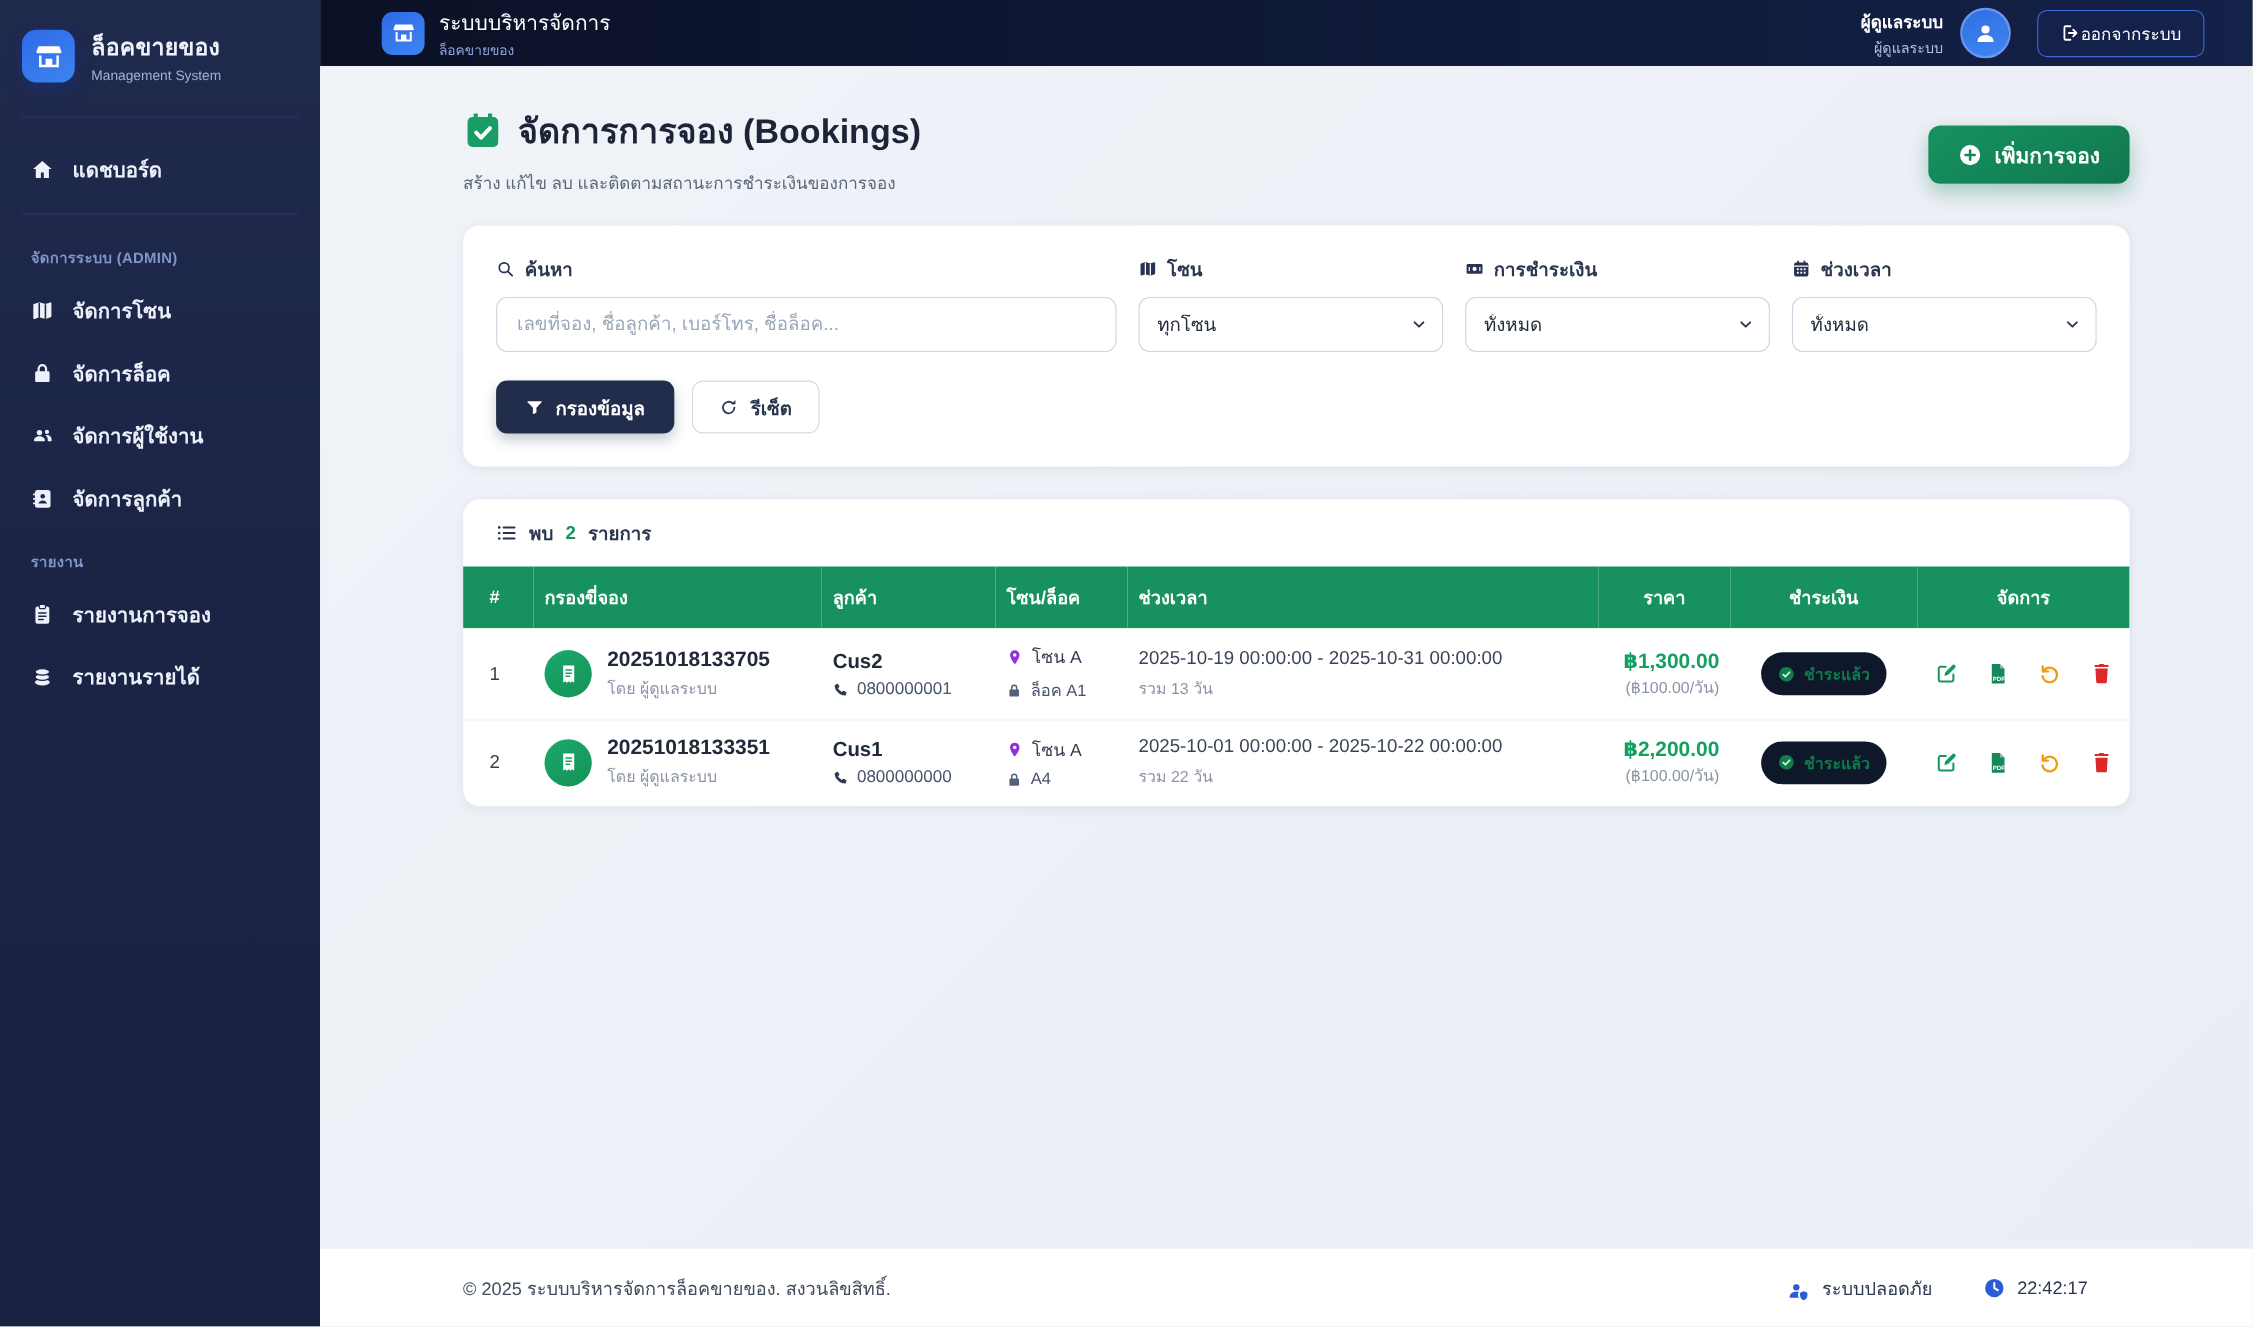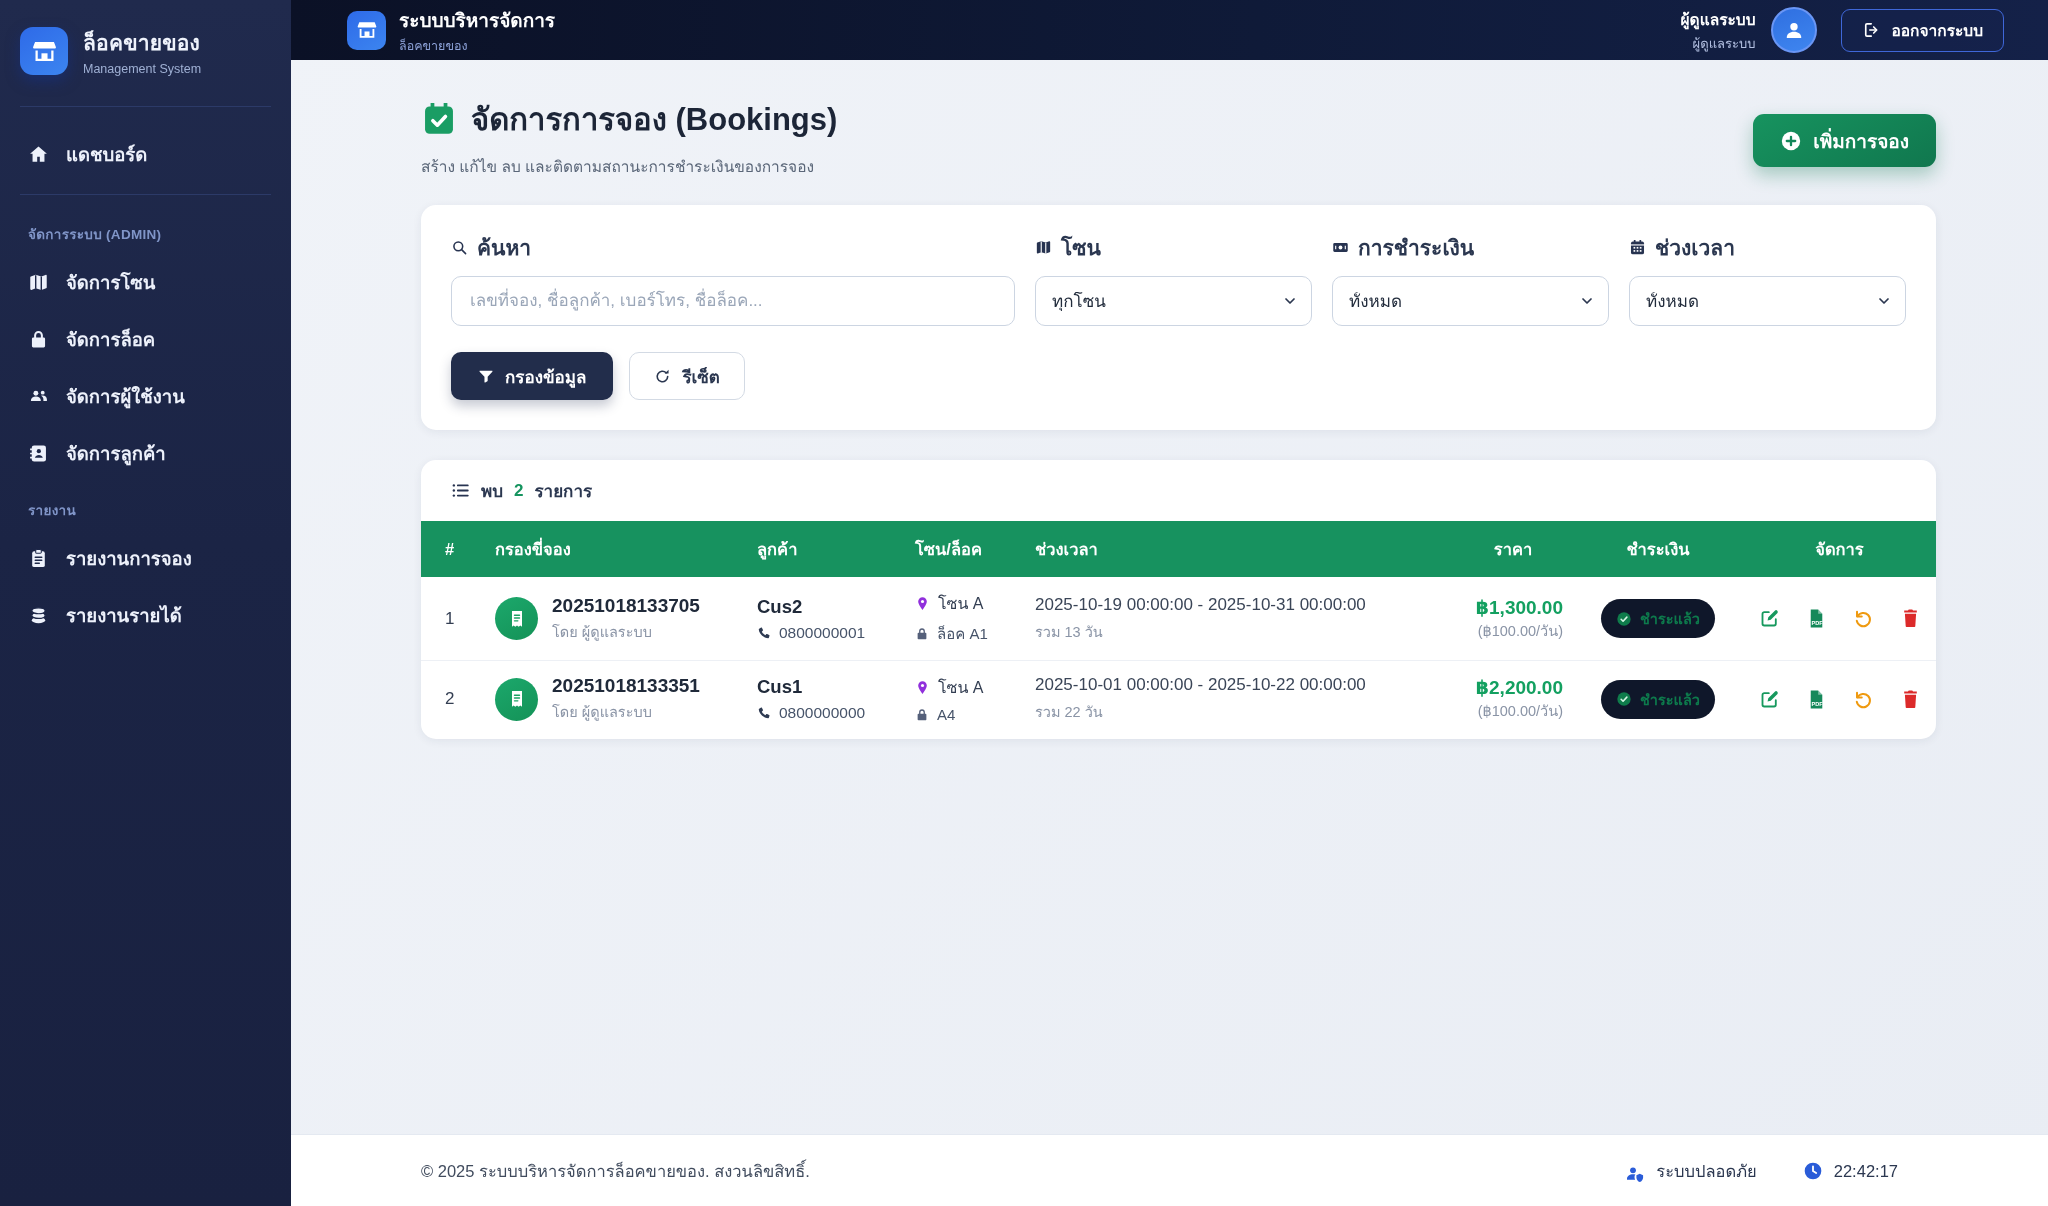--- a/index.html
+++ b/index.html
@@ -22,49 +22,49 @@
   .section-label{font-size:13.5px;font-weight:bold;color:#8095c8;padding:16px 14px 8px;letter-spacing:.3px}
 
   
   .main-col{flex:1;min-width:0;display:flex;flex-direction:column;background:linear-gradient(135deg,#f0f3f8 0%,#e9edf4 100%)}
 
   
   .topbar{height:60px;flex:none;background:linear-gradient(90deg,#0b1126 0%,#0f1a38 55%,#142148 100%);display:flex;align-items:center;padding:0 44px 0 56px;color:#fff}
   .tb-brand{display:flex;align-items:center;gap:13px}
   .tb-icon{width:39px;height:39px;border-radius:10px;background:linear-gradient(145deg,#2e6ae8,#3c85f0);display:flex;align-items:center;justify-content:center;color:#fff}
   .tb-icon svg{width:22px;height:22px}
-  .tb-title{font-size:19px;font-weight:bold}
+  .tb-title{font-size:19px;font-weight:normal}
   .tb-sub{font-size:12.5px;color:#8da2d8;margin-top:1px}
   .tb-right{margin-left:auto;display:flex;align-items:center;gap:16px}
   .tb-user{text-align:right}
   .tb-name{font-size:15.5px;font-weight:bold}
   .tb-role{font-size:13px;color:#b3c0e2;margin-top:1px}
   .avatar{width:46px;height:46px;border-radius:50%;background:linear-gradient(160deg,#2f6fe0,#3f86f0);border:2px solid #6a96f5;display:flex;align-items:center;justify-content:center;color:#fff;cursor:pointer}
   .avatar svg{width:24px;height:24px}
-  .btn-logout{display:flex;align-items:center;gap:11px;height:43px;padding:0 20px;margin-left:8px;border:1.5px solid #3f67d8;border-radius:9px;background:rgba(22,35,80,.45);color:#fff;font-size:15.5px;font-weight:700;cursor:pointer}
+  .btn-logout{display:flex;align-items:center;height:43px;padding:0 20px;margin-left:8px;border:1.5px solid #3f67d8;border-radius:9px;background:rgba(22,35,80,.45);color:#fff;font-size:15.5px;font-weight:400;cursor:pointer}
   .btn-logout .ic{width:18px;height:18px}
 
   
   .content{flex:1;padding:26px 112px 0 130px}
   .page-head{display:flex;justify-content:space-between;align-items:flex-start}
   .page-title{display:flex;align-items:center;gap:14px;font-size:31px;color:#1c2537;font-weight:bold;margin:8px 0 10px}
   .title-ic{width:36px;height:36px;color:#1a9d64;--chk:#fff}
   .page-sub{font-size:15.5px;color:#5b6779}
   .btn-add{margin-top:28px;display:flex;align-items:center;gap:11px;height:53px;padding:0 27px;border:none;border-radius:11px;background:linear-gradient(150deg,#17935f,#10774e);color:#fff;font-size:19px;font-weight:bold;box-shadow:0 8px 18px rgba(16,120,80,.32);cursor:pointer}
   .btn-add .ic{width:22px;height:22px;--chk:#14875a;color:#fff}
 
   .card{background:#fff;border-radius:15px;box-shadow:0 2px 10px rgba(25,39,70,.07)}
 
   
   .filter-card{margin-top:26px;padding:26px 30px 30px}
   .filter-grid{display:flex;gap:20px}
   .f-field{display:flex;flex-direction:column}
   .f-search{flex:1}
   .f-sel{width:277px;flex:none}
-  .f-label{display:flex;align-items:center;gap:9px;font-size:21px;font-weight:600;color:#2b3750;margin-bottom:12px}
+  .f-label{display:flex;align-items:center;gap:9px;font-size:17px;font-weight:600;color:#2b3750;margin-bottom:12px}
   .f-label .ic{width:17px;height:17px;color:#273350;--cut:#fff}
   input.search{height:50px;border:1.5px solid #ccd5e2;border-radius:10px;padding:0 18px;font-size:17px;color:#2b3750;outline:none;width:100%}
   input.search::placeholder{color:#9aa6b8}
   .sel{position:relative}
   .sel select{width:100%;height:50px;border:1.5px solid #ccd5e2;border-radius:10px;padding:0 42px 0 16px;font-size:17px;color:#222c3c;appearance:none;-webkit-appearance:none;background:#fff;cursor:pointer}
   .sel .chev{position:absolute;right:14px;top:17px;width:16px;height:16px;color:#2b3750;pointer-events:none}
   .filter-actions{display:flex;gap:16px;margin-top:26px}
   .btn-filter{display:flex;align-items:center;gap:11px;height:48px;padding:0 27px;border:none;border-radius:10px;background:#222d4b;color:#fff;font-size:17px;font-weight:bold;box-shadow:0 6px 12px rgba(30,43,80,.25);cursor:pointer}
   .btn-filter .ic{width:16px;height:16px}
   .btn-reset{display:flex;align-items:center;gap:11px;height:48px;padding:0 24px;border:1.5px solid #d3dae4;border-radius:10px;background:#fff;color:#2b3750;font-size:17px;font-weight:600;cursor:pointer}

